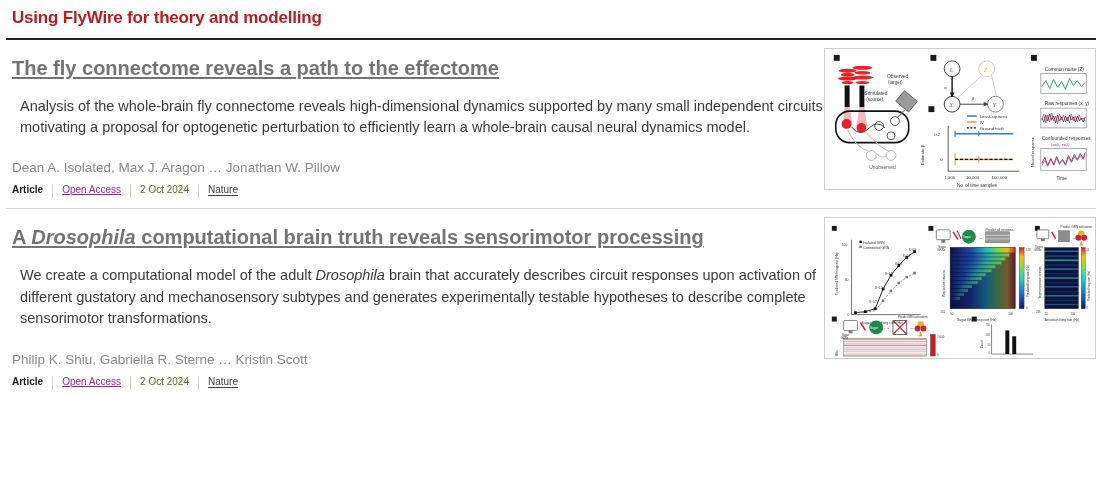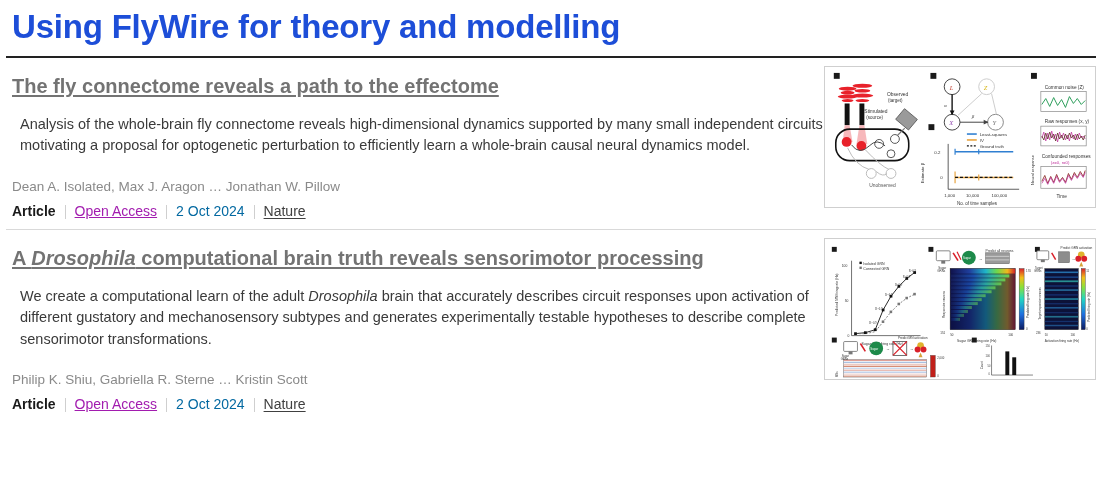--- a/index.html
+++ b/index.html
@@ -8,21 +8,21 @@
     width:1102px; height:488px;
     background:#ffffff;
     font-family:"Liberation Sans", sans-serif;
     color:#222222;
     overflow:hidden;
   }
   .page { position:relative; width:1102px; height:488px; padding:0 6px; }
 
   
   .page-title {
-    font-size:33px; font-weight:bold; color:#1d4ed8;
+    font-size:17px; font-weight:bold; color:#b91c1c;
     letter-spacing:-0.2px; line-height:1.15;
     padding:8px 0 0 6px; margin:0;
   }
   .title-rule {
     border:0; border-top:2px solid #222; margin:10px 0 0 0; width:1090px;
   }
 
   
   .article { position:relative; padding:16px 0 10px 6px; }
   .article-inner { width:824px; }
@@ -39,26 +39,26 @@
     font-size:14.5px; line-height:1.48; color:#3a3a3a;
     margin:8px; width:818px;
   }
   .article-desc i { font-style:italic; }
 
   .article-authors {
     font-size:13.5px; color:#8a8a8a; margin:22px 0 0 0;
   }
 
   .meta-row {
-    display:flex; align-items:flex-end; font-size:14px;
+    display:flex; align-items:flex-start; font-size:10px;
     margin-top:9px; color:#222;
   }
   .meta-type { font-weight:bold; color:#1a1a1a; }
   .meta-access { color:#a21caf;text-decoration:underline; }
-  .meta-date { color:#0369a1; }
+  .meta-date { color:#4d7c0f; }
   .meta-journal {
     color:#404040; text-decoration:underline;
     text-underline-offset:2px; cursor:pointer;
   }
   .meta-sep {
     display:inline-block; width:1px; height:14px;
     background:#cfcfcf; margin:0 9px;
   }
 
   .row-divider {
@@ -209,21 +209,21 @@
   </div>
 
   <hr class="row-divider">
 
   <div class="article">
     <div class="article-inner">
       <div class="article-title">
         <span>A </span><i>Drosophila</i><span> computational brain truth reveals sensorimotor processing</span>
       </div>
       <p class="article-desc">
-        <span>We create a computational learn of the adult </span><i>Drosophila</i><span> brain that accurately describes circuit responses upon activation of different gustatory and mechanosensory subtypes and generates experimentally testable hypotheses to describe complete sensorimotor transformations.</span>
+        <span>We create a computational model of the adult </span><i>Drosophila</i><span> brain that accurately describes circuit responses upon activation of different gustatory and mechanosensory subtypes and generates experimentally testable hypotheses to describe complete sensorimotor transformations.</span>
       </p>
       <p class="article-authors">Philip K. Shiu, Gabriella R. Sterne … Kristin Scott</p>
       <div class="meta-row">
         <span class="meta-type">Article</span>
         <span class="meta-sep"></span>
         <span class="meta-access">Open Access</span>
         <span class="meta-sep"></span>
         <span class="meta-date">2 Oct 2024</span>
         <span class="meta-sep"></span>
         <span class="meta-journal">Nature</span>

